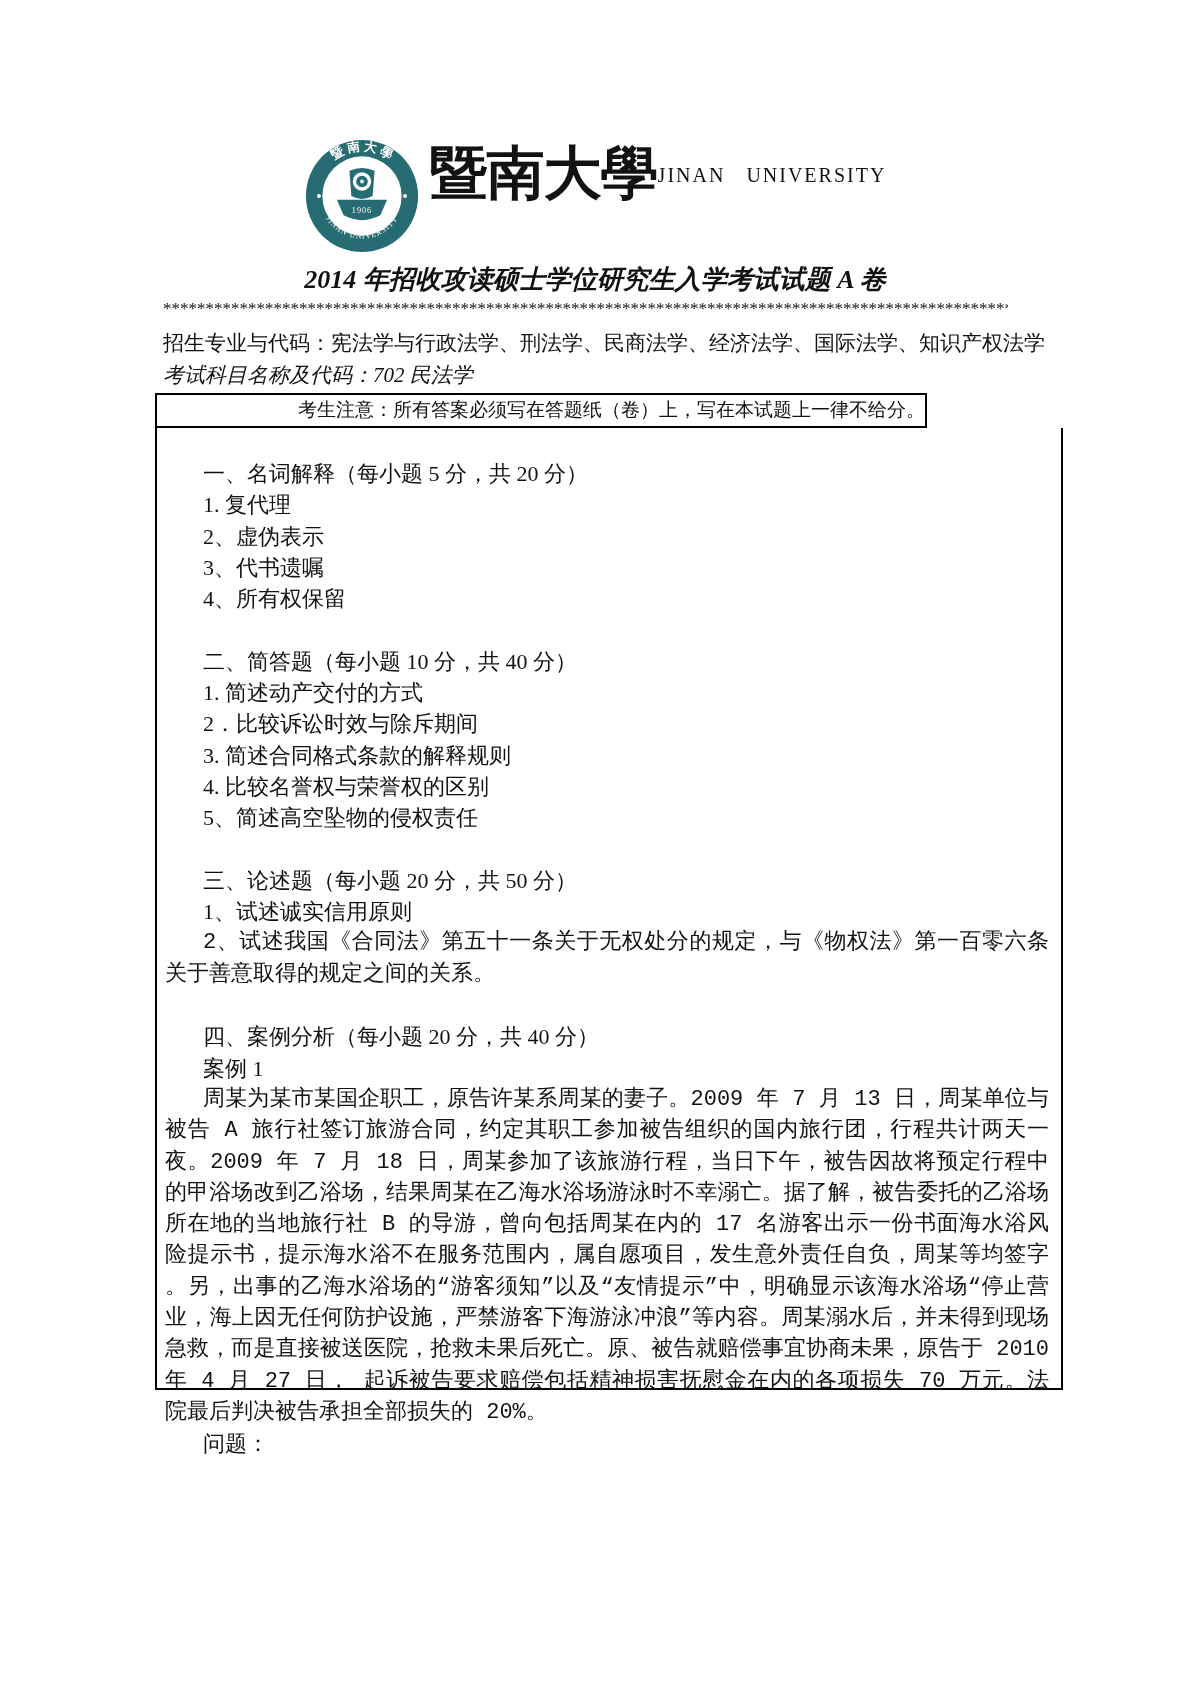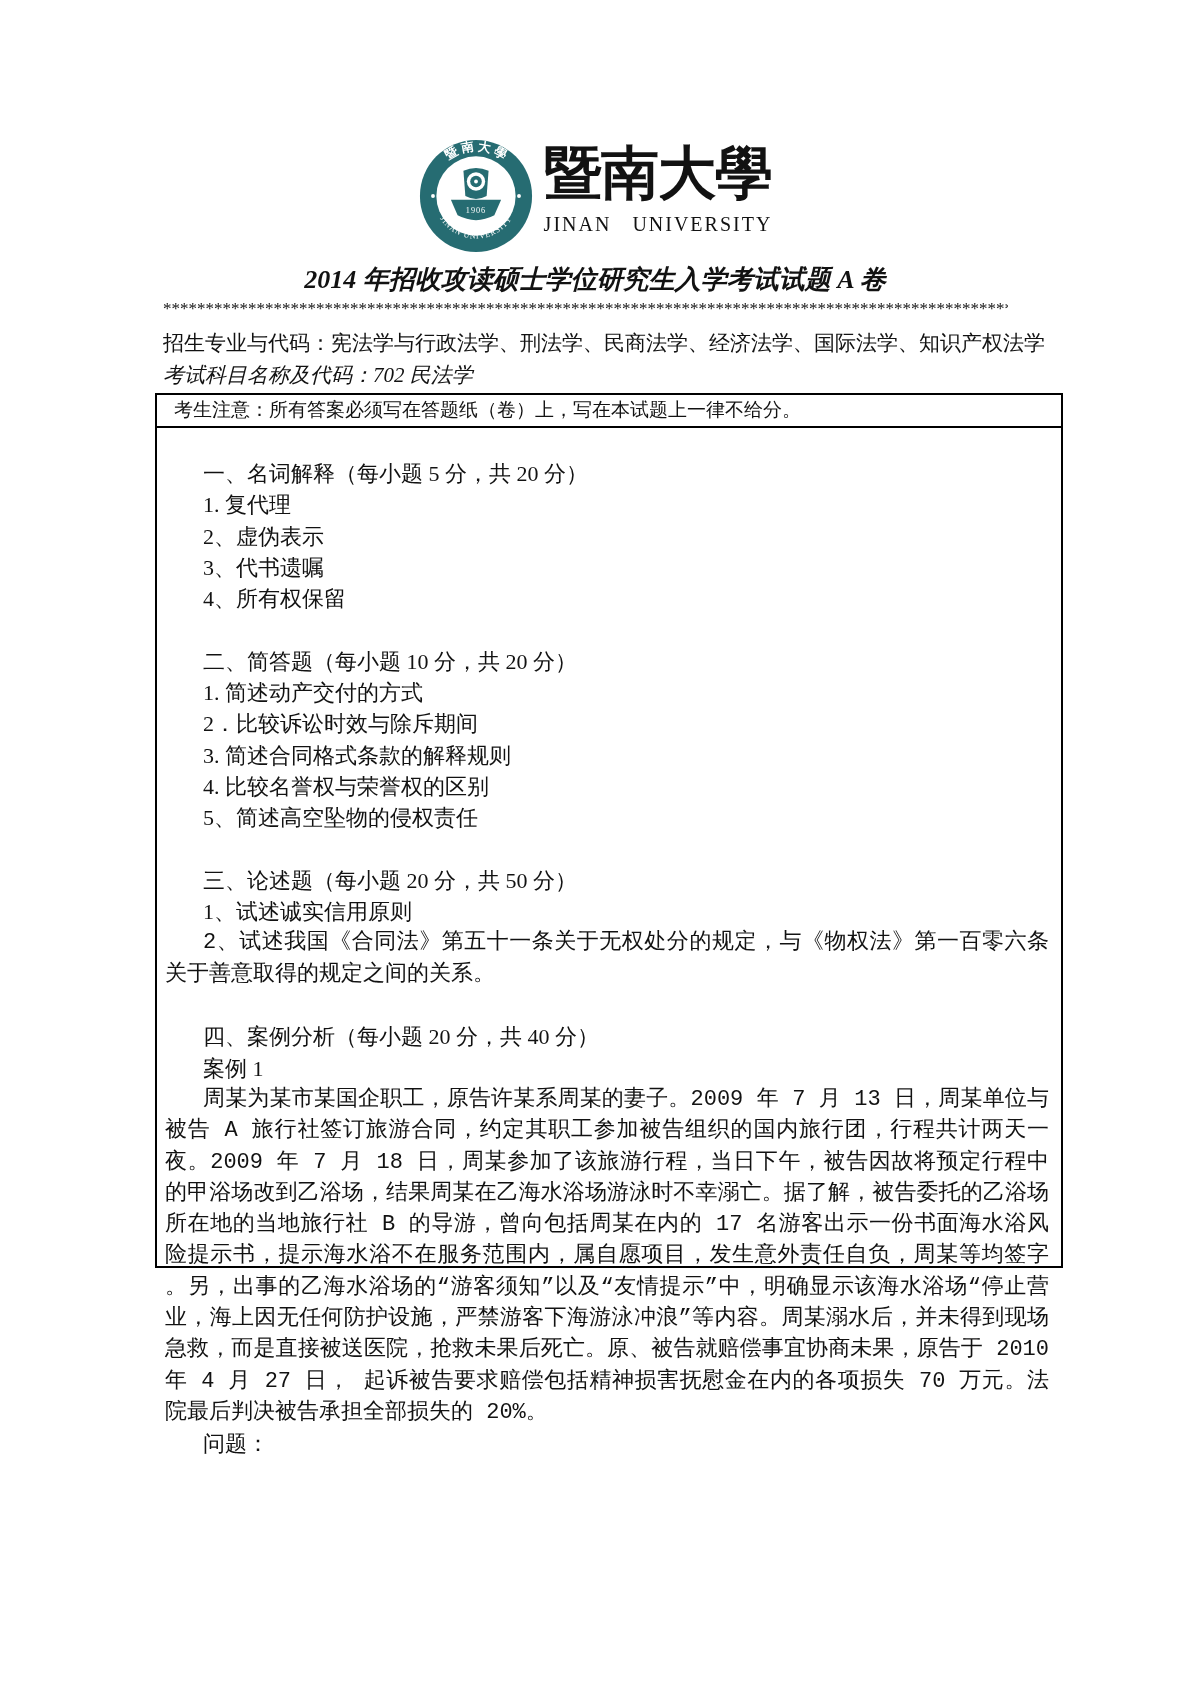--- a/index.html
+++ b/index.html
@@ -11,21 +11,21 @@
     font-family:"Liberation Serif","DejaVu Serif",serif;
     color:#121212;
     overflow:hidden;
   }
   
   .logo-row{
     position:absolute;top:138px;left:0;width:100%;
     display:flex;justify-content:center;align-items:flex-start;gap:10px;
   }
   .seal{width:116px;height:116px;flex:0 0 auto;}
-  .wordmark{display:flex;flex-direction:column;align-items:center;}
+  .wordmark{display:flex;flex-direction:row;align-items:center;}
   .cn-name{
     font-size:58px;font-weight:bold;line-height:72px;
     letter-spacing:-1px;white-space:nowrap;
   }
   .en-name{
     font-size:20px;line-height:24px;letter-spacing:2px;word-spacing:14px;
     margin-top:2px;white-space:nowrap;
   }
   
   .doc-title{
@@ -35,26 +35,26 @@
   .star-divider{
     position:absolute;top:299px;left:163px;width:845px;height:20px;
     font-size:17px;line-height:20px;white-space:nowrap;overflow:hidden;
     letter-spacing:0px;
   }
   .meta-line{position:absolute;left:163px;font-size:21px;line-height:26px;white-space:nowrap;}
   .meta-majors{top:330px;}
   .meta-subject{top:362px;font-style:italic;}
   
   .notice-box{
-    position:absolute;top:393px;left:155px;width:908px;height:35px;
+    position:absolute;top:393px;left:155px;width:772px;height:35px;
     border:2px solid #000;box-sizing:border-box;
-    font-size:19px;line-height:29px;padding-left:17px;white-space:nowrap;
+    font-size:19px;line-height:29px;padding-left:17px;white-space:nowrap;text-align:right;
   }
   .main-box{
-    position:absolute;top:428px;left:155px;width:908px;height:840px;
+    position:absolute;top:428px;left:155px;width:908px;height:962px;
     border:2px solid #000;border-top:none;box-sizing:border-box;
     padding:30px 12px 0 8px;
     font-size:22px;line-height:31.3px;
   }
   .ln{text-indent:38px;}
   .para{text-indent:38px;text-align:justify;font-family:Liberation Mono, monospace;}
   .gap{height:31.3px;}
 </style>
 </head>
 <body>
@@ -104,21 +104,21 @@
 
   <div class="main-box">
 
     <div class="ln">一、名词解释（每小题 5 分，共 20 分）</div>
     <div class="ln">1. 复代理</div>
     <div class="ln">2、虚伪表示</div>
     <div class="ln">3、代书遗嘱</div>
     <div class="ln">4、所有权保留</div>
     <div class="gap"></div>
 
-    <div class="ln">二、简答题（每小题 10 分，共 20 分）</div>
+    <div class="ln">二、简答题（每小题 10 分，共 40 分）</div>
     <div class="ln">1. 简述动产交付的方式</div>
     <div class="ln">2．比较诉讼时效与除斥期间</div>
     <div class="ln">3. 简述合同格式条款的解释规则</div>
     <div class="ln">4. 比较名誉权与荣誉权的区别</div>
     <div class="ln">5、简述高空坠物的侵权责任</div>
     <div class="gap"></div>
 
     <div class="ln">三、论述题（每小题 20 分，共 50 分）</div>
     <div class="ln">1、试述诚实信用原则</div>
     <div class="para">2、试述我国《合同法》第五十一条关于无权处分的规定，与《物权法》第一百零六条关于善意取得的规定之间的关系。</div>

